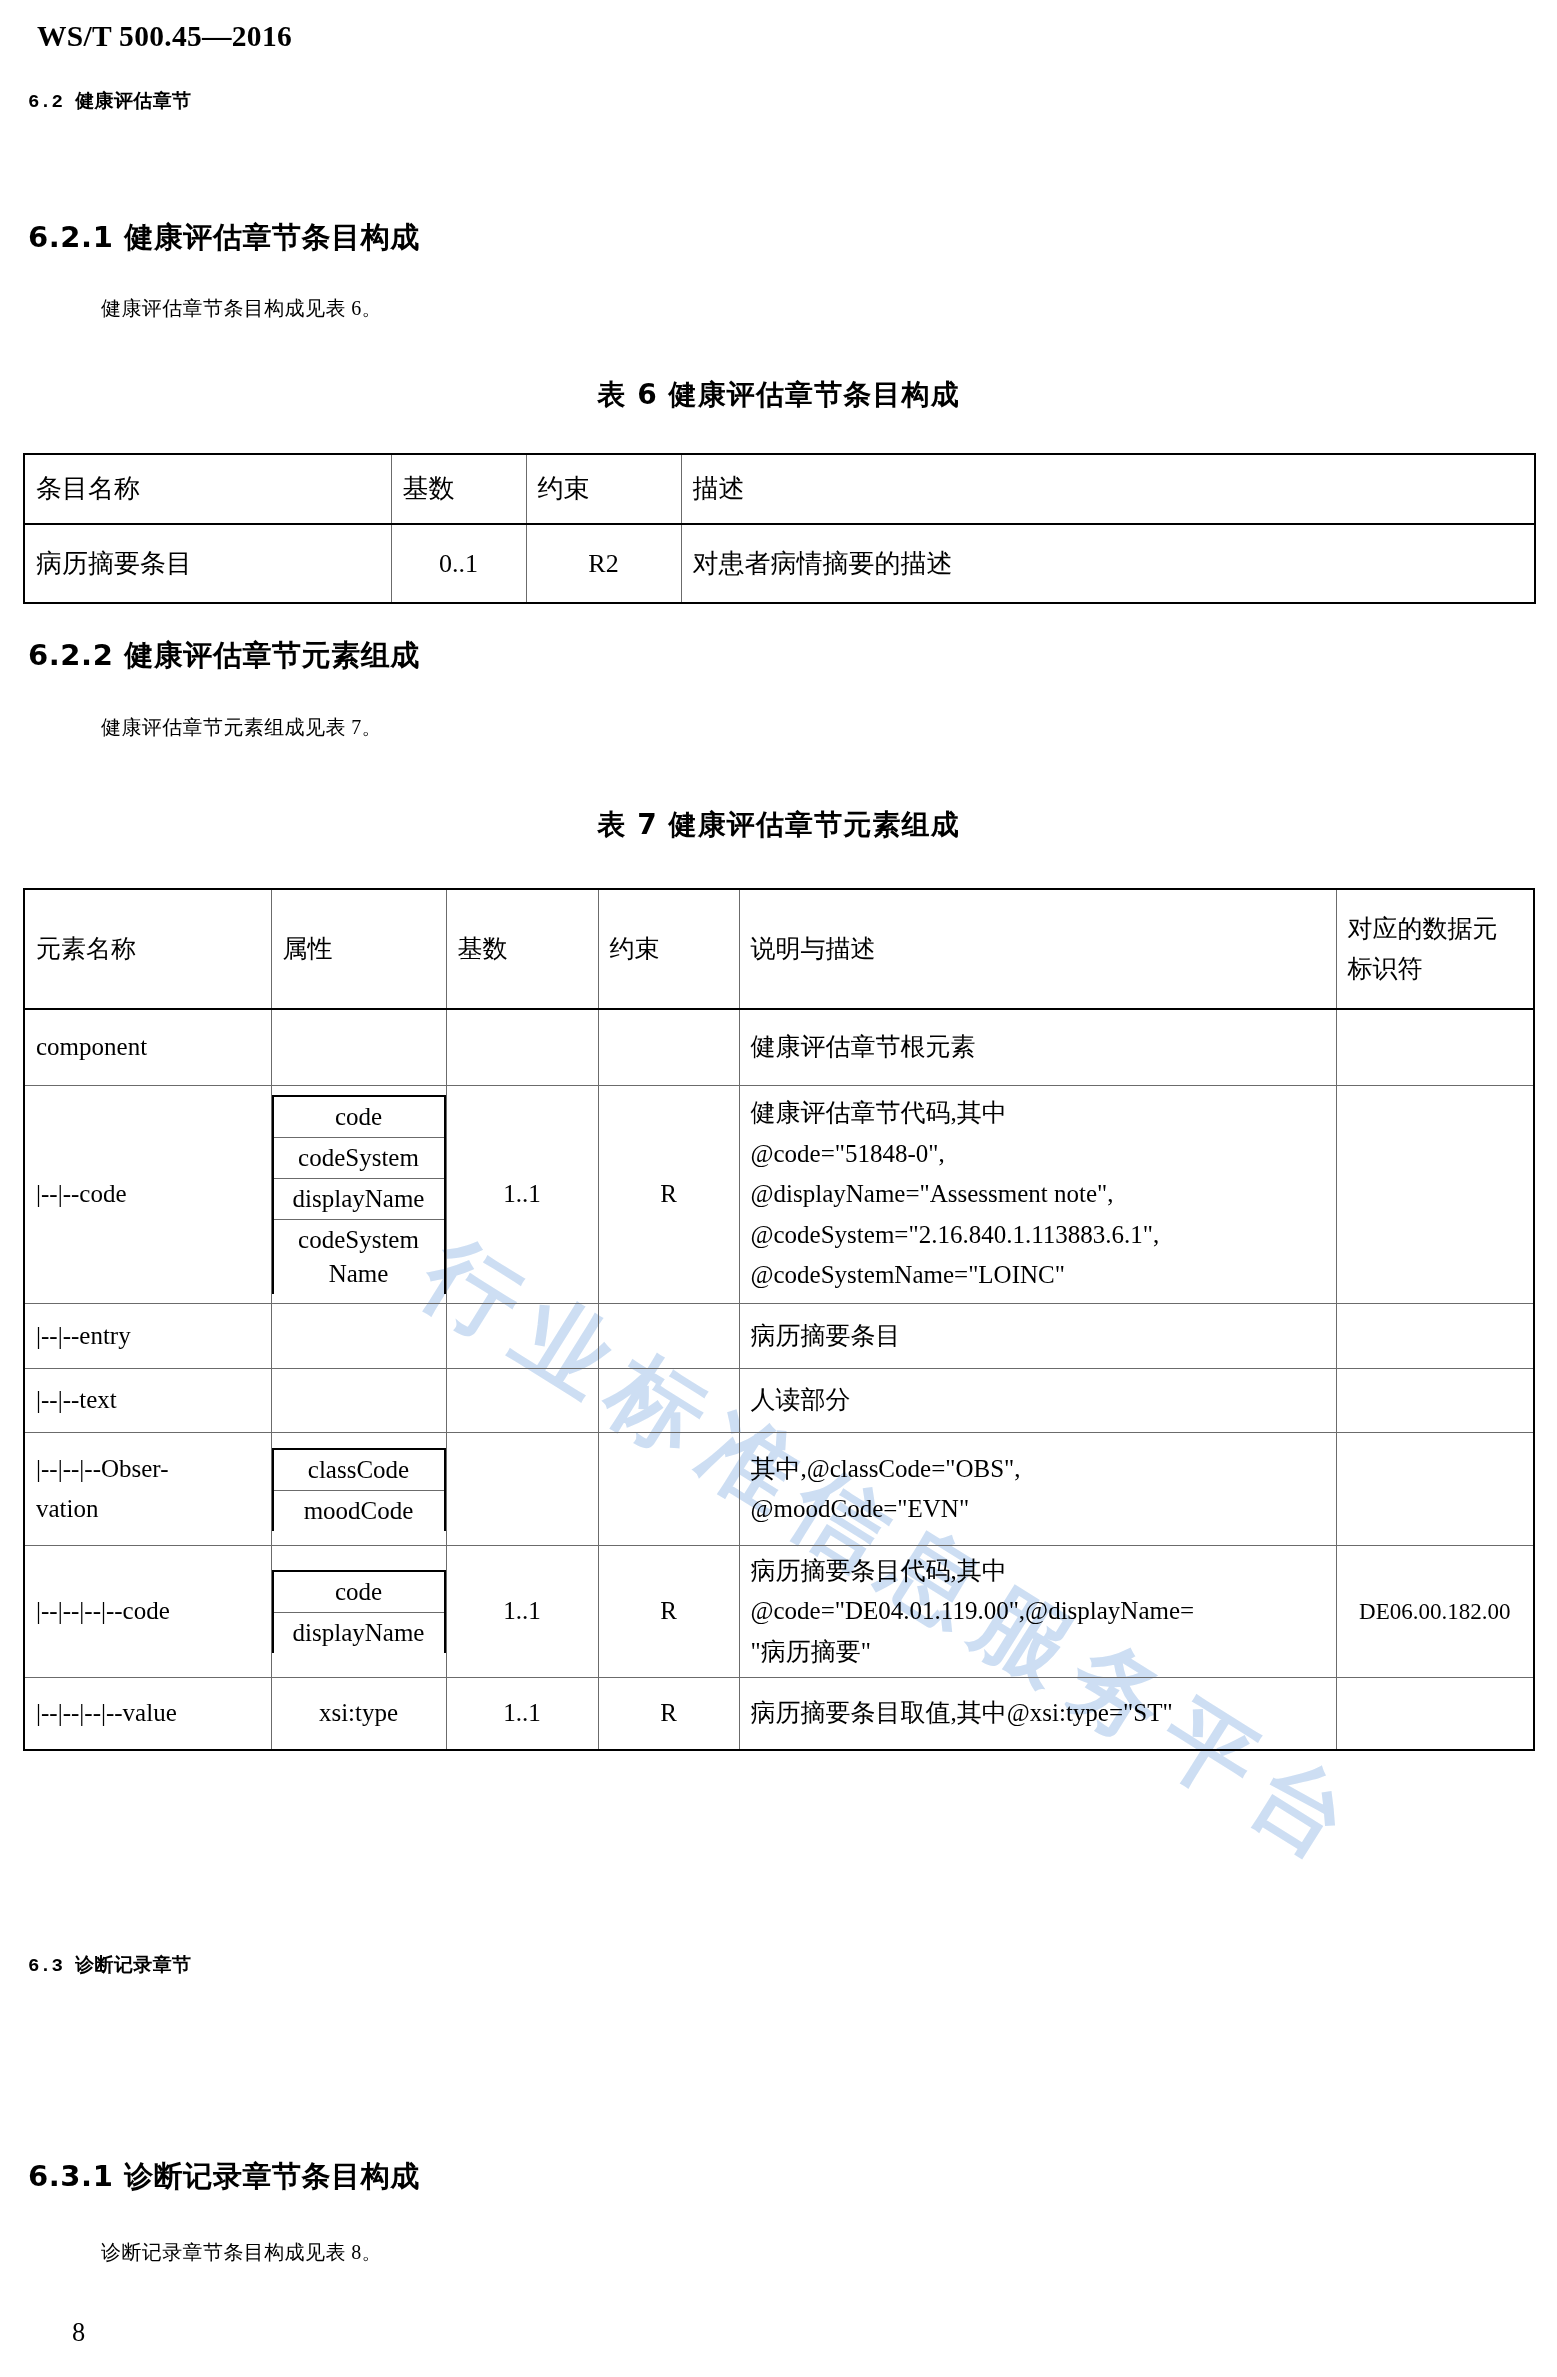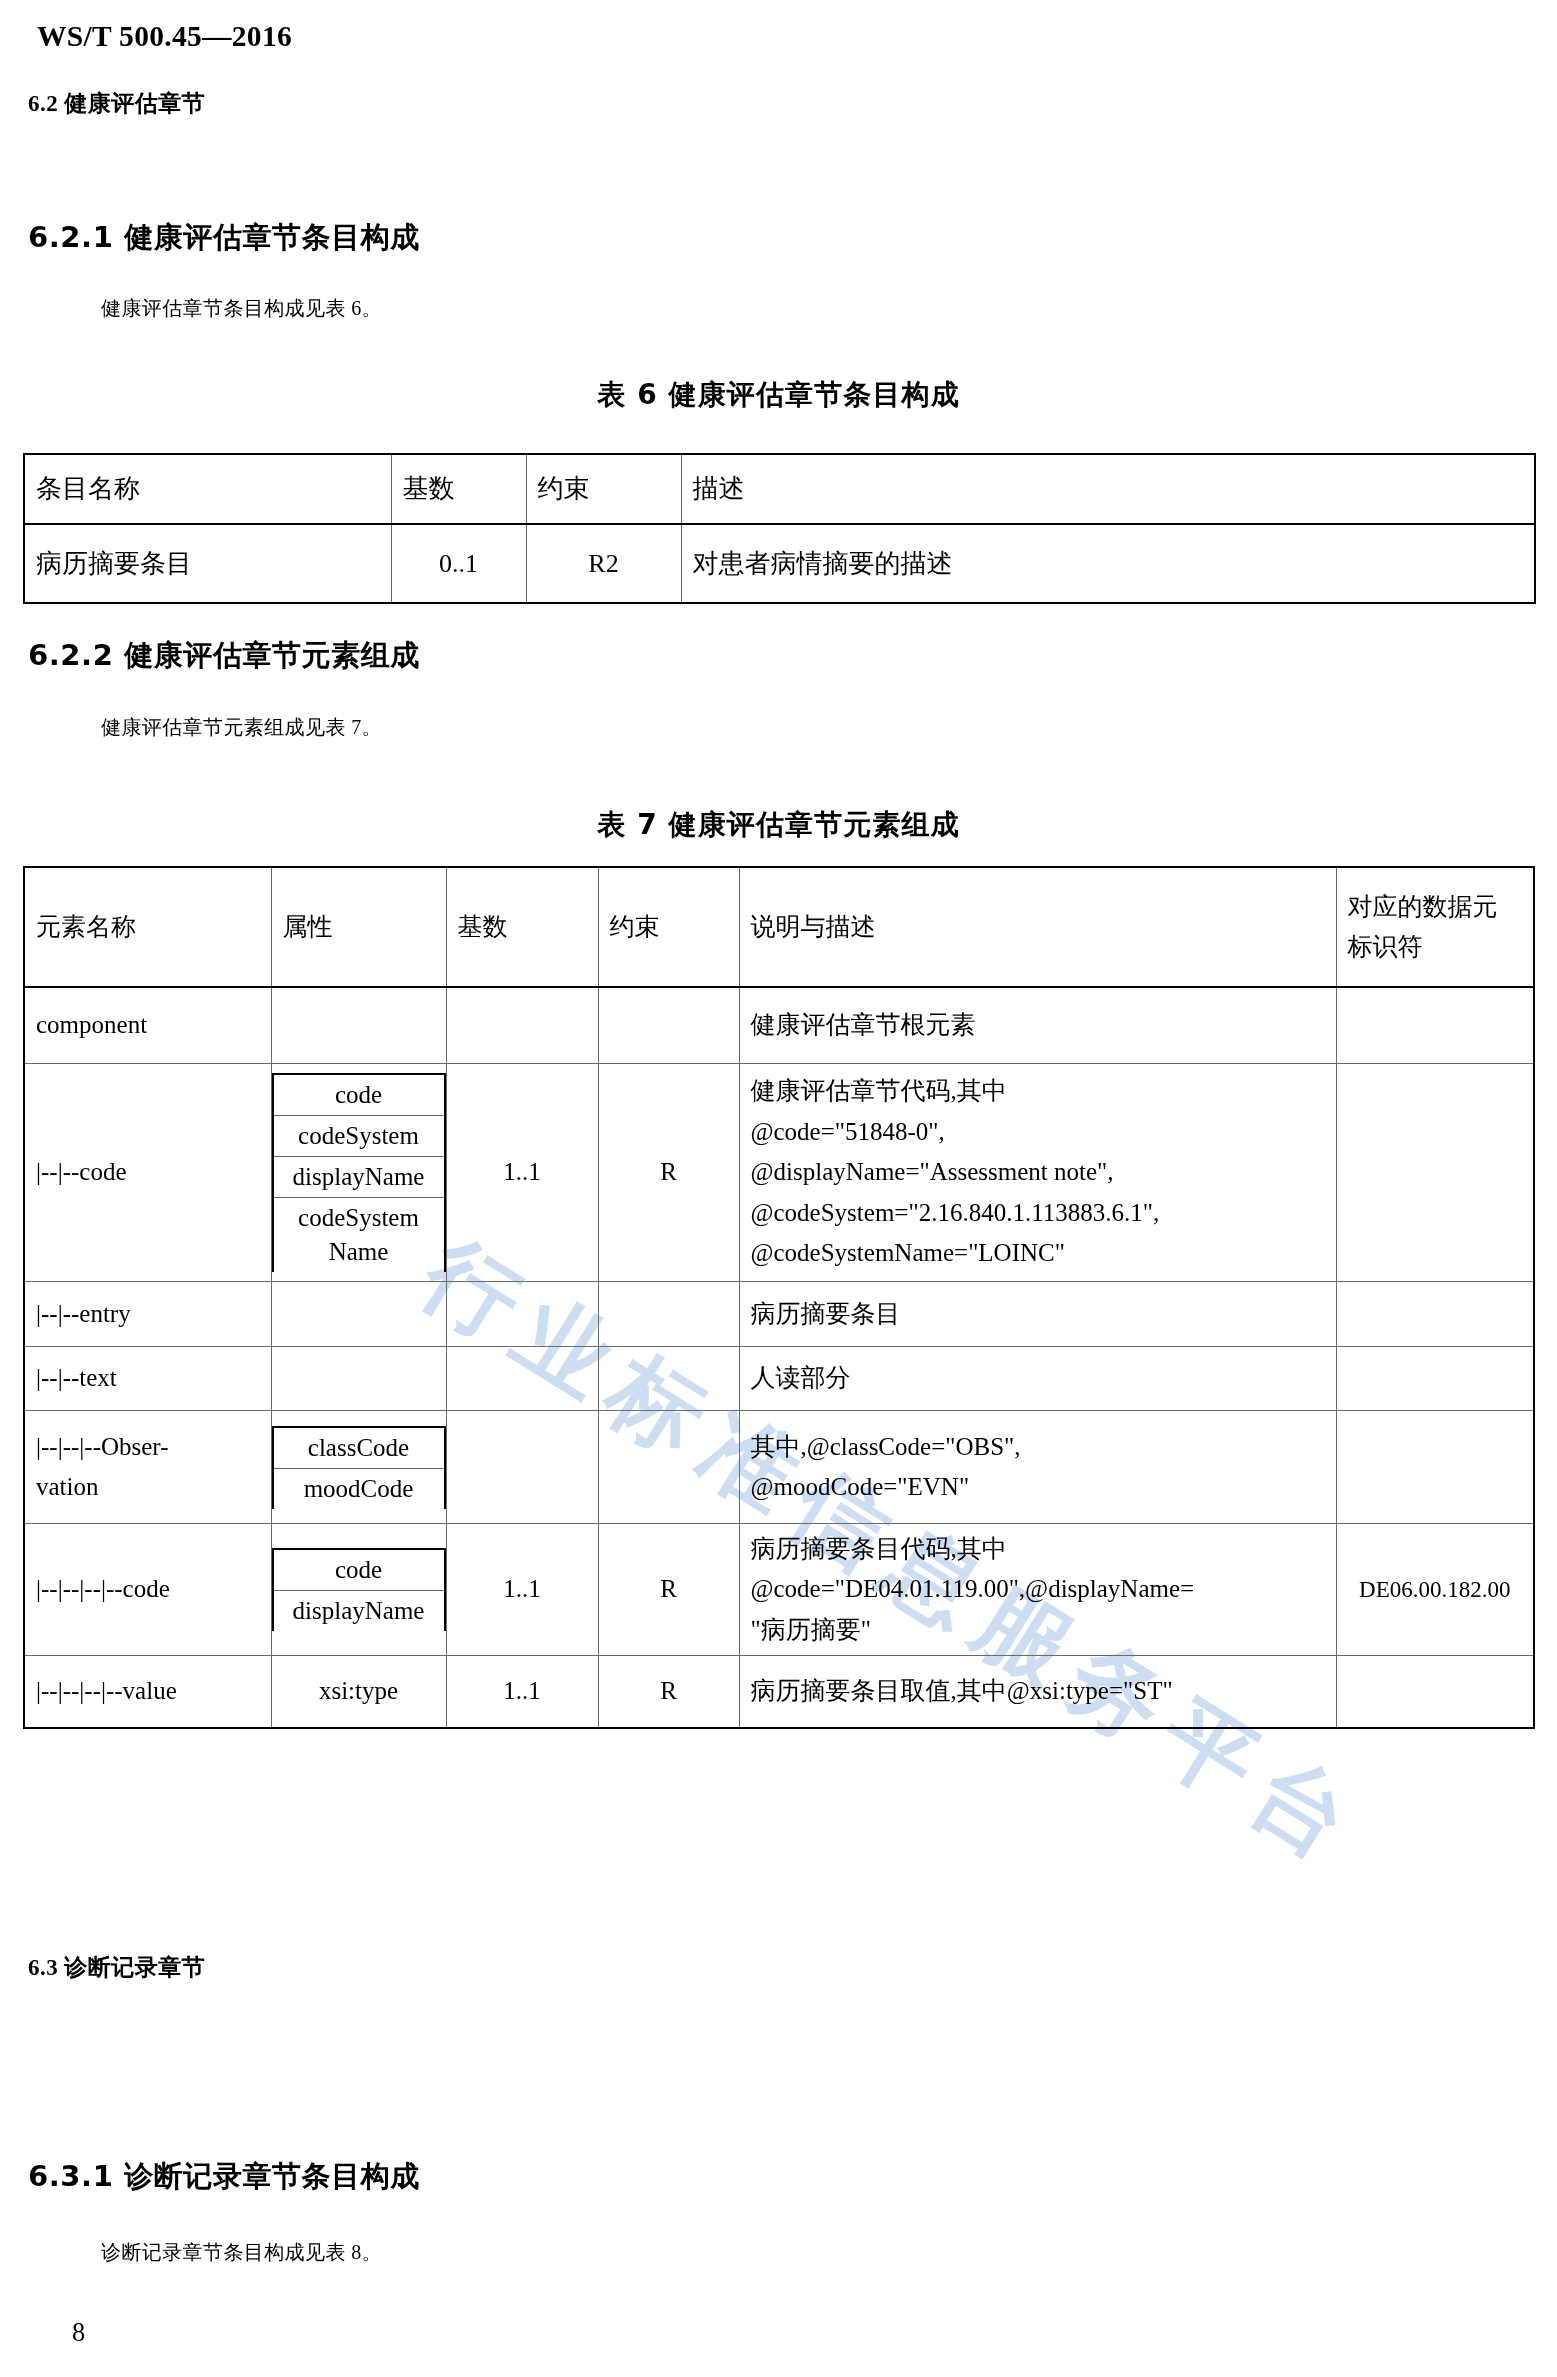--- a/index.html
+++ b/index.html
@@ -55,22 +55,22 @@
     font-size: 29.5px;
     font-weight: 700;
     letter-spacing: 0.01em;
     z-index: 10;
   }
 
   
   .h2 {
     position: absolute;
     left: 28px;
-    font-family: Liberation Serif, serif;
-    font-size: 23px;
+    font-family: Liberation Mono, monospace;
+    font-size: 19px;
     font-weight: 700;
     letter-spacing: 0.02em;
     z-index: 10;
     white-space: nowrap;
   }
   .h3 {
     position: absolute;
     left: 28px;
     font-family: "DejaVu Sans", "Liberation Sans", sans-serif;
     font-size: 29px;
@@ -145,21 +145,21 @@
   .c { text-align: center; }
   .l { text-align: left; }
   .nowrapcell { white-space: nowrap; }
 
   
   #table6 { left: 23px; top: 453px; width: 1511px; }
   #table6 .hdr td { height: 59px; }
   #table6 tr.body td { height: 67px; }
 
   
-  #table7 { left: 23px; top: 866px; width: 1511px; }
+  #table7 { left: 23px; top: 888px; width: 1511px; }
   #table7 td { font-size: 25px; }
   .sub-split {
     width: 100%;
     border-collapse: collapse;
     table-layout: fixed;
     height: 100%;
   }
   .sub-split td {
     border: none;
     border-bottom: 0.8px solid #6b6b6b;

